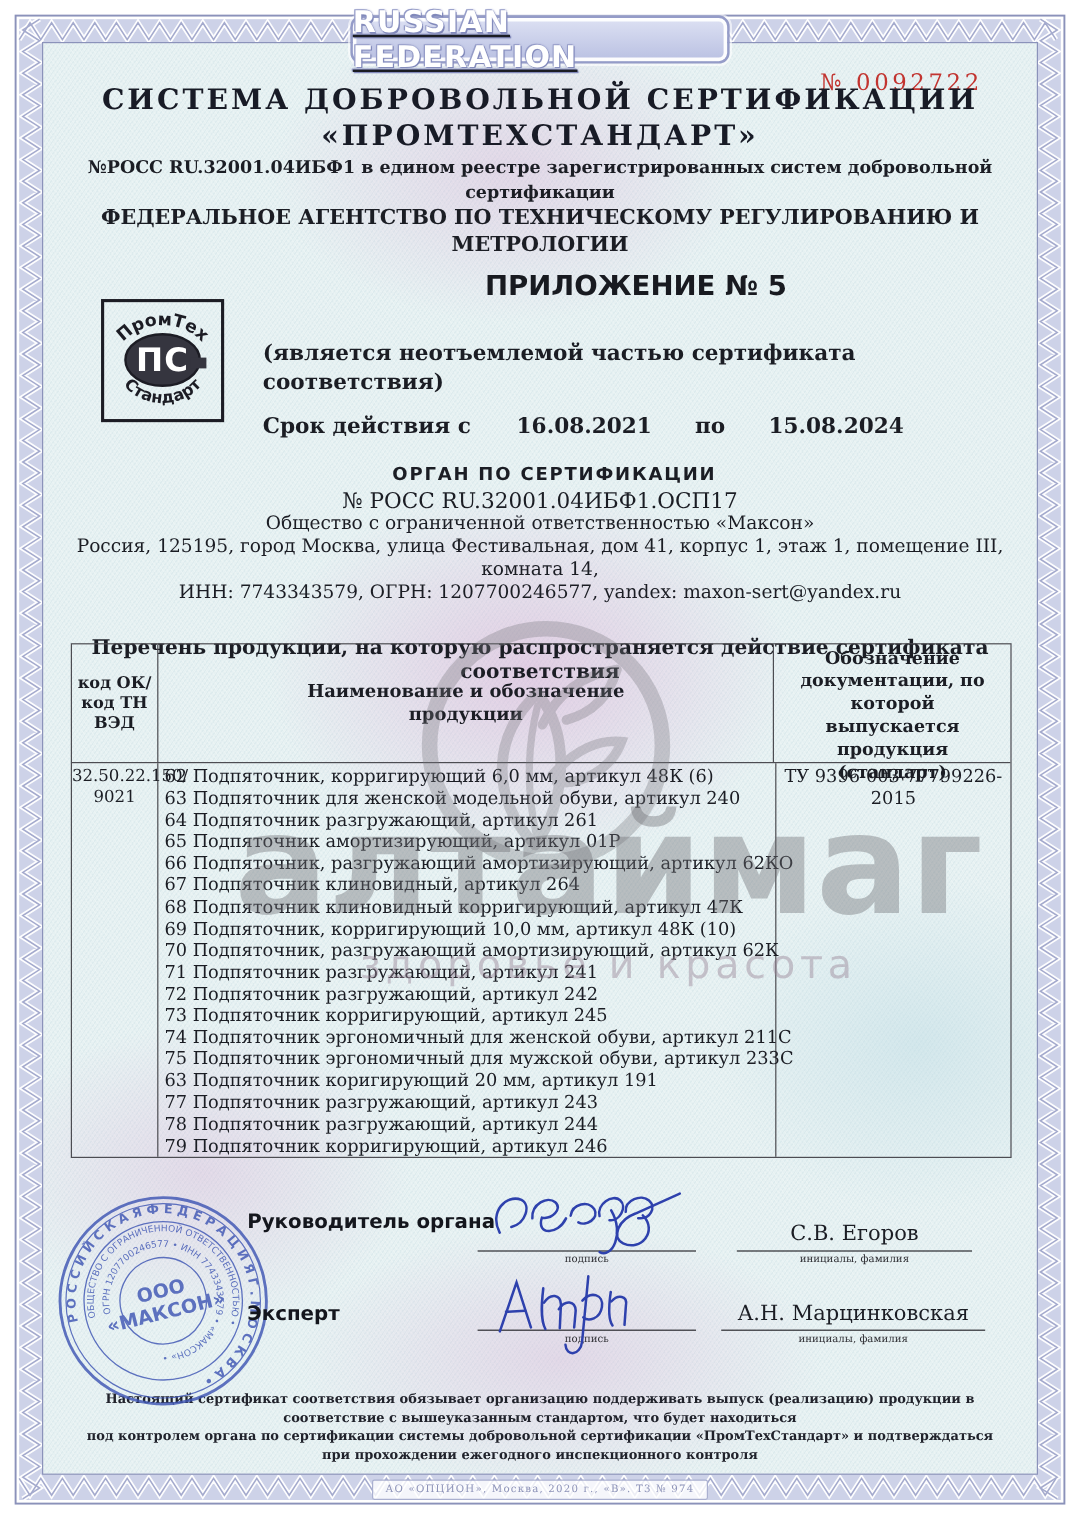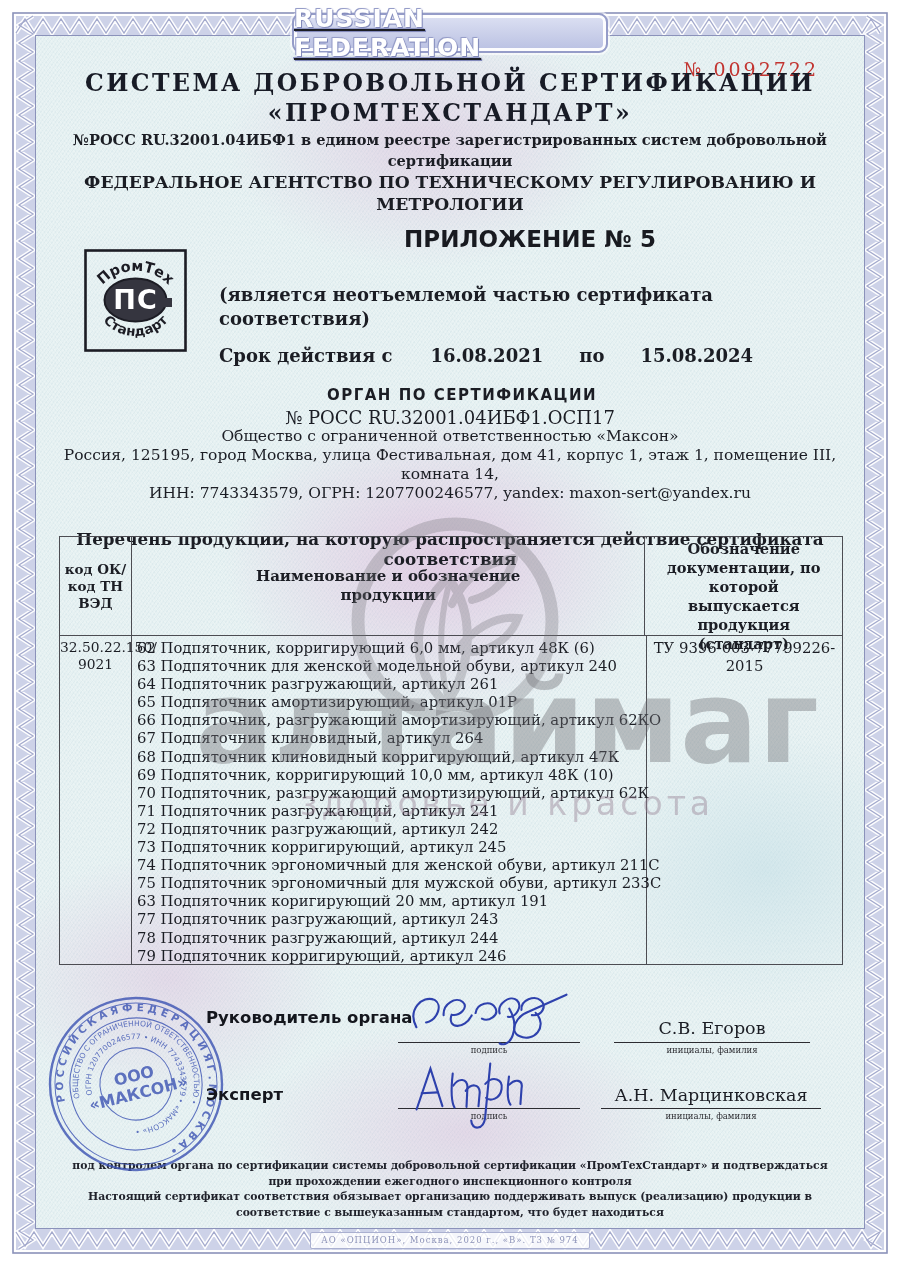--- a/index.html
+++ b/index.html
@@ -271,20 +271,20 @@
       <path d="M102,30 C108,24 116,26 114,34 L112,50"></path>
     </g>
   </svg>
   <div class="abs uline ul2s"></div>
   <div class="abs caption cp2s">подпись</div>
   <div class="abs sig-name nm2">А.Н. Марцинковская</div>
   <div class="abs uline ul2n"></div>
   <div class="abs caption cp2n">инициалы, фамилия</div>
 
   <div class="abs footer">
+    <div>Настоящий сертификат соответствия обязывает организацию поддерживать выпуск (реализацию) продукции в соответствие с вышеуказанным стандартом, что будет находиться</div>
     <div>под контролем органа по сертификации системы добровольной сертификации «ПромТехСтандарт» и подтверждаться при прохождении ежегодного инспекционного контроля</div>
-    <div>Настоящий сертификат соответствия обязывает организацию поддерживать выпуск (реализацию) продукции в соответствие с вышеуказанным стандартом, что будет находиться</div>
   </div>
 </div>
 
 <div class="print-info">
   <span>АО «ОПЦИОН», Москва, 2020 г., «В». Т3 № 974</span>
 </div>
 
 </body></html>

